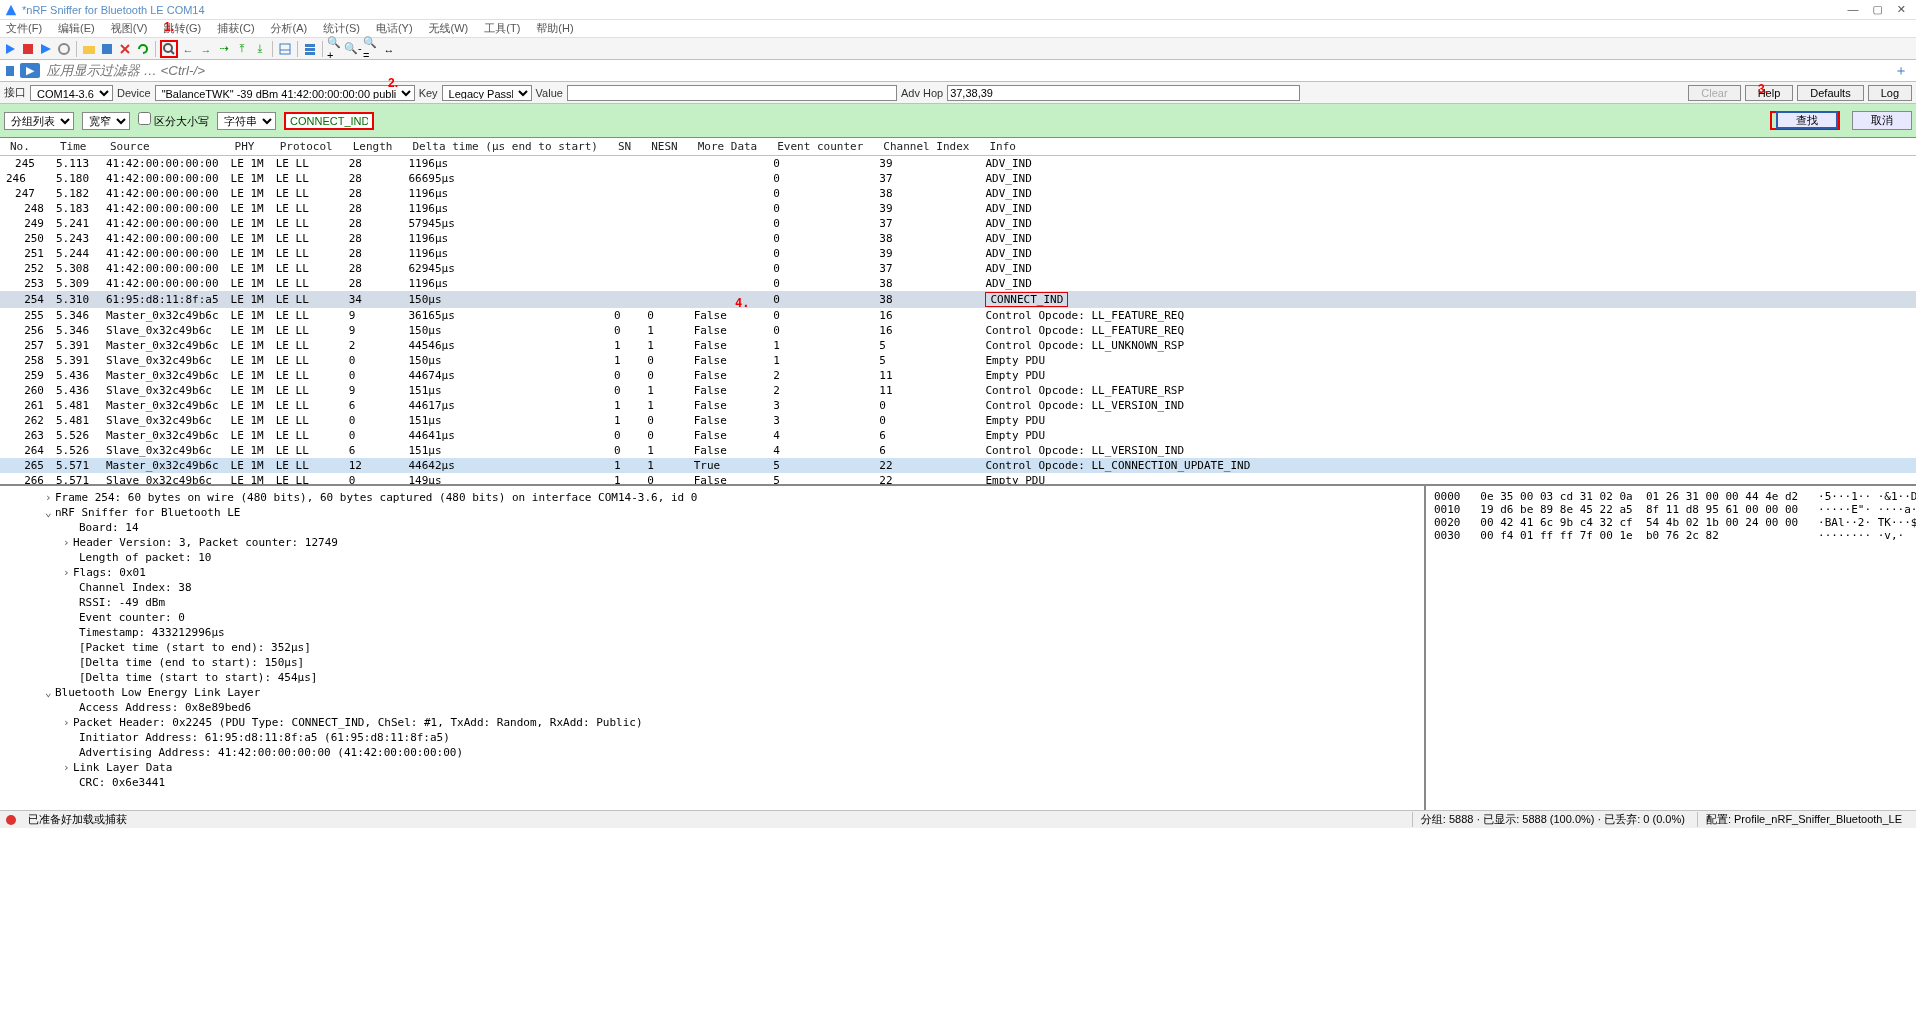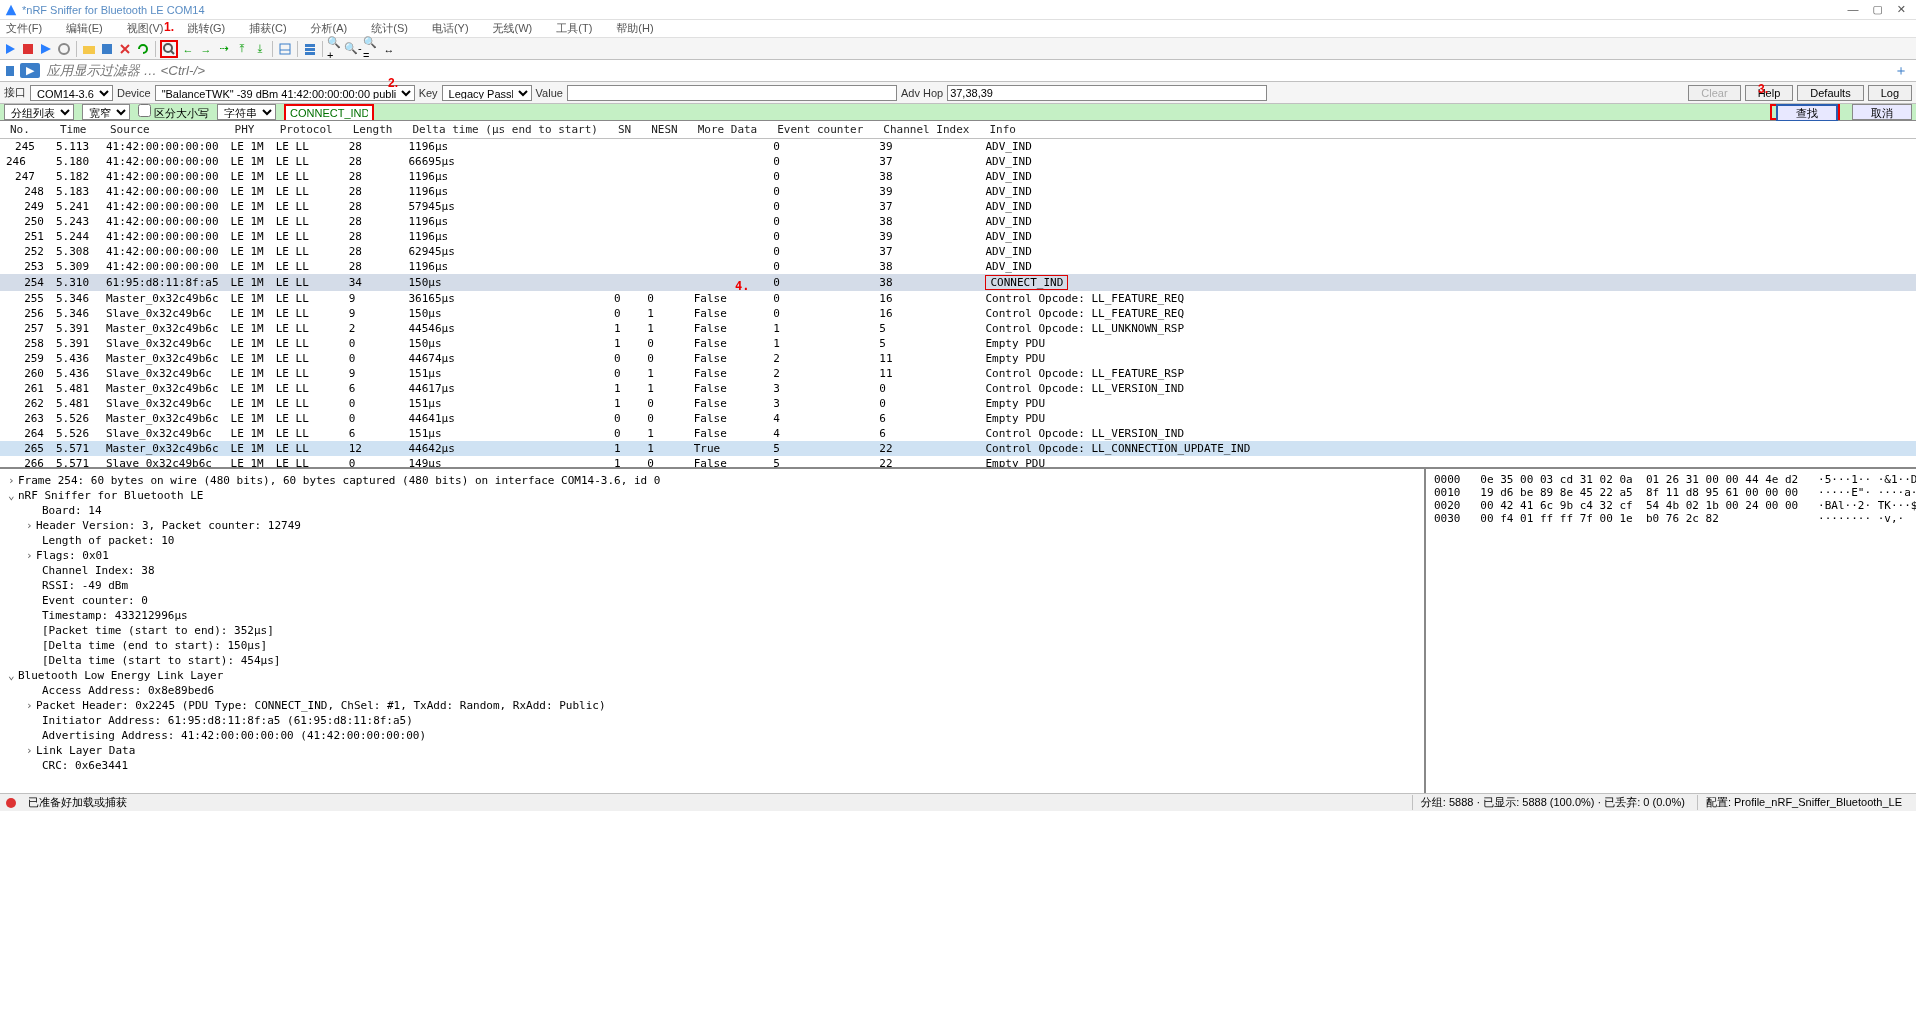--- a/index.html
+++ b/index.html
@@ -2,48 +2,48 @@
 <html><head>
 <meta charset="utf-8">
 <style>
 * { margin: 0; padding: 0; box-sizing: border-box; }
 body { font-family: "Microsoft YaHei", sans-serif; font-size: 11px; background: #fff; color: #000; overflow: hidden; }
 .titlebar { height: 20px; background: #fff; display: flex; align-items: center; padding: 0 4px; border-bottom: 1px solid #e0e0e0; }
 .titlebar .icon-app { width: 14px; height: 14px; margin-right: 4px; }
 .titlebar .title { color: #5a8dc4; font-size: 11px; flex: 1; }
 .titlebar .win-btns { display: flex; gap: 14px; margin-right: 6px; }
 .titlebar .win-btns span { color: #555; cursor: pointer; font-size: 11px; }
-.menubar { height: 18px; background: #fff; display: flex; align-items: center; padding: 0 2px; gap: 16px; border-bottom: 1px solid #e0e0e0; }
+.menubar { height: 18px; background: #fff; display: flex; align-items: center; padding: 0 2px; gap: 8px; border-bottom: 1px solid #e0e0e0; }
 .menubar span { color: #555; cursor: pointer; padding: 0 4px; }
 .toolbar { height: 22px; background: #f5f5f5; border-bottom: 1px solid #c0c0c0; display: flex; align-items: center; padding: 0 2px; gap: 2px; position: relative; }
 .tbtn { width: 16px; height: 16px; display: inline-flex; align-items: center; justify-content: center; cursor: pointer; }
 .toolbar .sep { width: 1px; height: 16px; background: #c0c0c0; margin: 0 2px; }
 .redbox { border: 2px solid #e00; }
 .filterbar { height: 22px; background: #fff; border-bottom: 1px solid #c0c0c0; display: flex; align-items: center; padding: 0 2px; gap: 2px; }
 .filterbar .bluebtn { background: #3b7ec9; color: #fff; padding: 1px 6px; border-radius: 2px; }
 .filterbar input[type=text] { border: none; outline: none; flex: 1; padding: 2px 4px; color: #888; font-style: italic; }
 .filterbar .plus { margin-left: auto; padding: 0 6px; color: #3b7ec9; font-size: 14px; }
 .sniffbar { height: 22px; background: #f5f5f5; border-bottom: 1px solid #c0c0c0; display: flex; align-items: center; padding: 0 4px; gap: 4px; font-size: 11px; }
 .sniffbar label { color: #333; }
 .sniffbar select, .sniffbar input { border: 1px solid #888; padding: 1px 2px; font-size: 11px; height: 16px; background: #fff; }
 .sniffbar .btn { border: 1px solid #888; padding: 1px 12px; background: #f0f0f0; cursor: pointer; }
 .sniffbar .btn.disabled { color: #aaa; }
-.findbar { height: 17px; background: #c5f0c5; border-bottom: 1px solid #888; display: flex; padding: 0 4px; gap: 8px; font-size: 11px; }
+.findbar { height: 34px; background: #c5f0c5; border-bottom: 1px solid #888; display: flex; align-items: center; padding: 0 4px; gap: 8px; font-size: 11px; }
 .findbar select { border: 1px solid #888; padding: 1px 2px; font-size: 11px; background: #fff; }
 .findbar input[type=text] { border: 1px solid #00a; padding: 1px 4px; font-size: 11px; width: 120px; }
 .findbar .btn { border: 1px solid #888; padding: 1px 18px; background: #e8e8ff; cursor: pointer; margin-left: 4px; }
 .findbar .btn.blue { border: 2px solid #2a5db0; }
 .redlabel { color: #e00; font-weight: bold; font-size: 12px; position: absolute; z-index: 10;}
 .packets { height: 348px; overflow-y: scroll; border-bottom: 2px solid #888; font-family: Consolas, monospace; font-size: 11px; position: relative; }
 .packets table { border-collapse: collapse; width: 100%; }
 .packets th { text-align: left; padding: 2px 10px; background: #fff; border-bottom: 1px solid #c0c0c0; font-weight: normal; color: #222; position: sticky; top: 0; white-space: nowrap; }
 .packets td { padding: 1px 6px; white-space: nowrap; }
 .packets tr.sel { background: #d4dce8; }
 .packets tr.cur { background: #cfe2f3; }
-.bottom { display: flex; height: 324px; }
+.bottom { display: flex; height: 324px; margin-left: 37px; }
 .details { flex: 1; overflow: auto; padding: 4px 8px; font-family: Consolas, monospace; font-size: 11px; border-right: 2px solid #888; }
 .details .line { white-space: nowrap; padding: 1px 0; }
 .details .exp::before { content: "›"; display: inline-block; width: 10px; color: #555; }
 .details .col::before { content: "⌄"; display: inline-block; width: 10px; color: #555; }
 .details .ind1 { padding-left: 18px; }
 .details .ind2 { padding-left: 34px; }
 .hexpane { width: 490px; overflow: auto; padding: 4px 8px; font-family: Consolas, monospace; font-size: 11px; white-space: pre; }
 .statusbar { height: 18px; background: #f0f0f0; border-top: 1px solid #c0c0c0; display: flex; align-items: center; padding: 0 6px; font-size: 11px; gap: 12px; }
 .statusbar .dot { width: 10px; height: 10px; border-radius: 50%; background: #d33; }
 .statusbar .right { margin-left: auto; display: flex; gap: 4px; }
@@ -171,21 +171,21 @@
   <label>接口</label>
   <select><option>COM14-3.6</option></select>
   <label>Device</label>
   <select style="width:260px;"><option>"BalanceTWK"  -39 dBm  41:42:00:00:00:00  public</option></select>
   <span class="redlabel" style="left:388px; top:-6px;">2.</span>
   <label>Key</label>
   <select style="width:90px;"><option>Legacy Passkey</option></select>
   <label>Value</label>
   <input type="text" style="width: 330px;" value="">
   <label>Adv Hop</label>
-  <input type="text" style="width: 320px;" value="37,38,39">
+  <input type="text" style="width: 353px;" value="37,38,39">
   <span style="flex:1"></span>
   <span class="btn disabled">Clear</span>
   <span class="btn">Help</span>
   <span class="redlabel" style="right:148px; top:0;">3.</span>
   <span class="btn">Defaults</span>
   <span class="btn">Log</span>
 </div>
 
 <div class="findbar">
   <select><option>分组列表</option></select>

